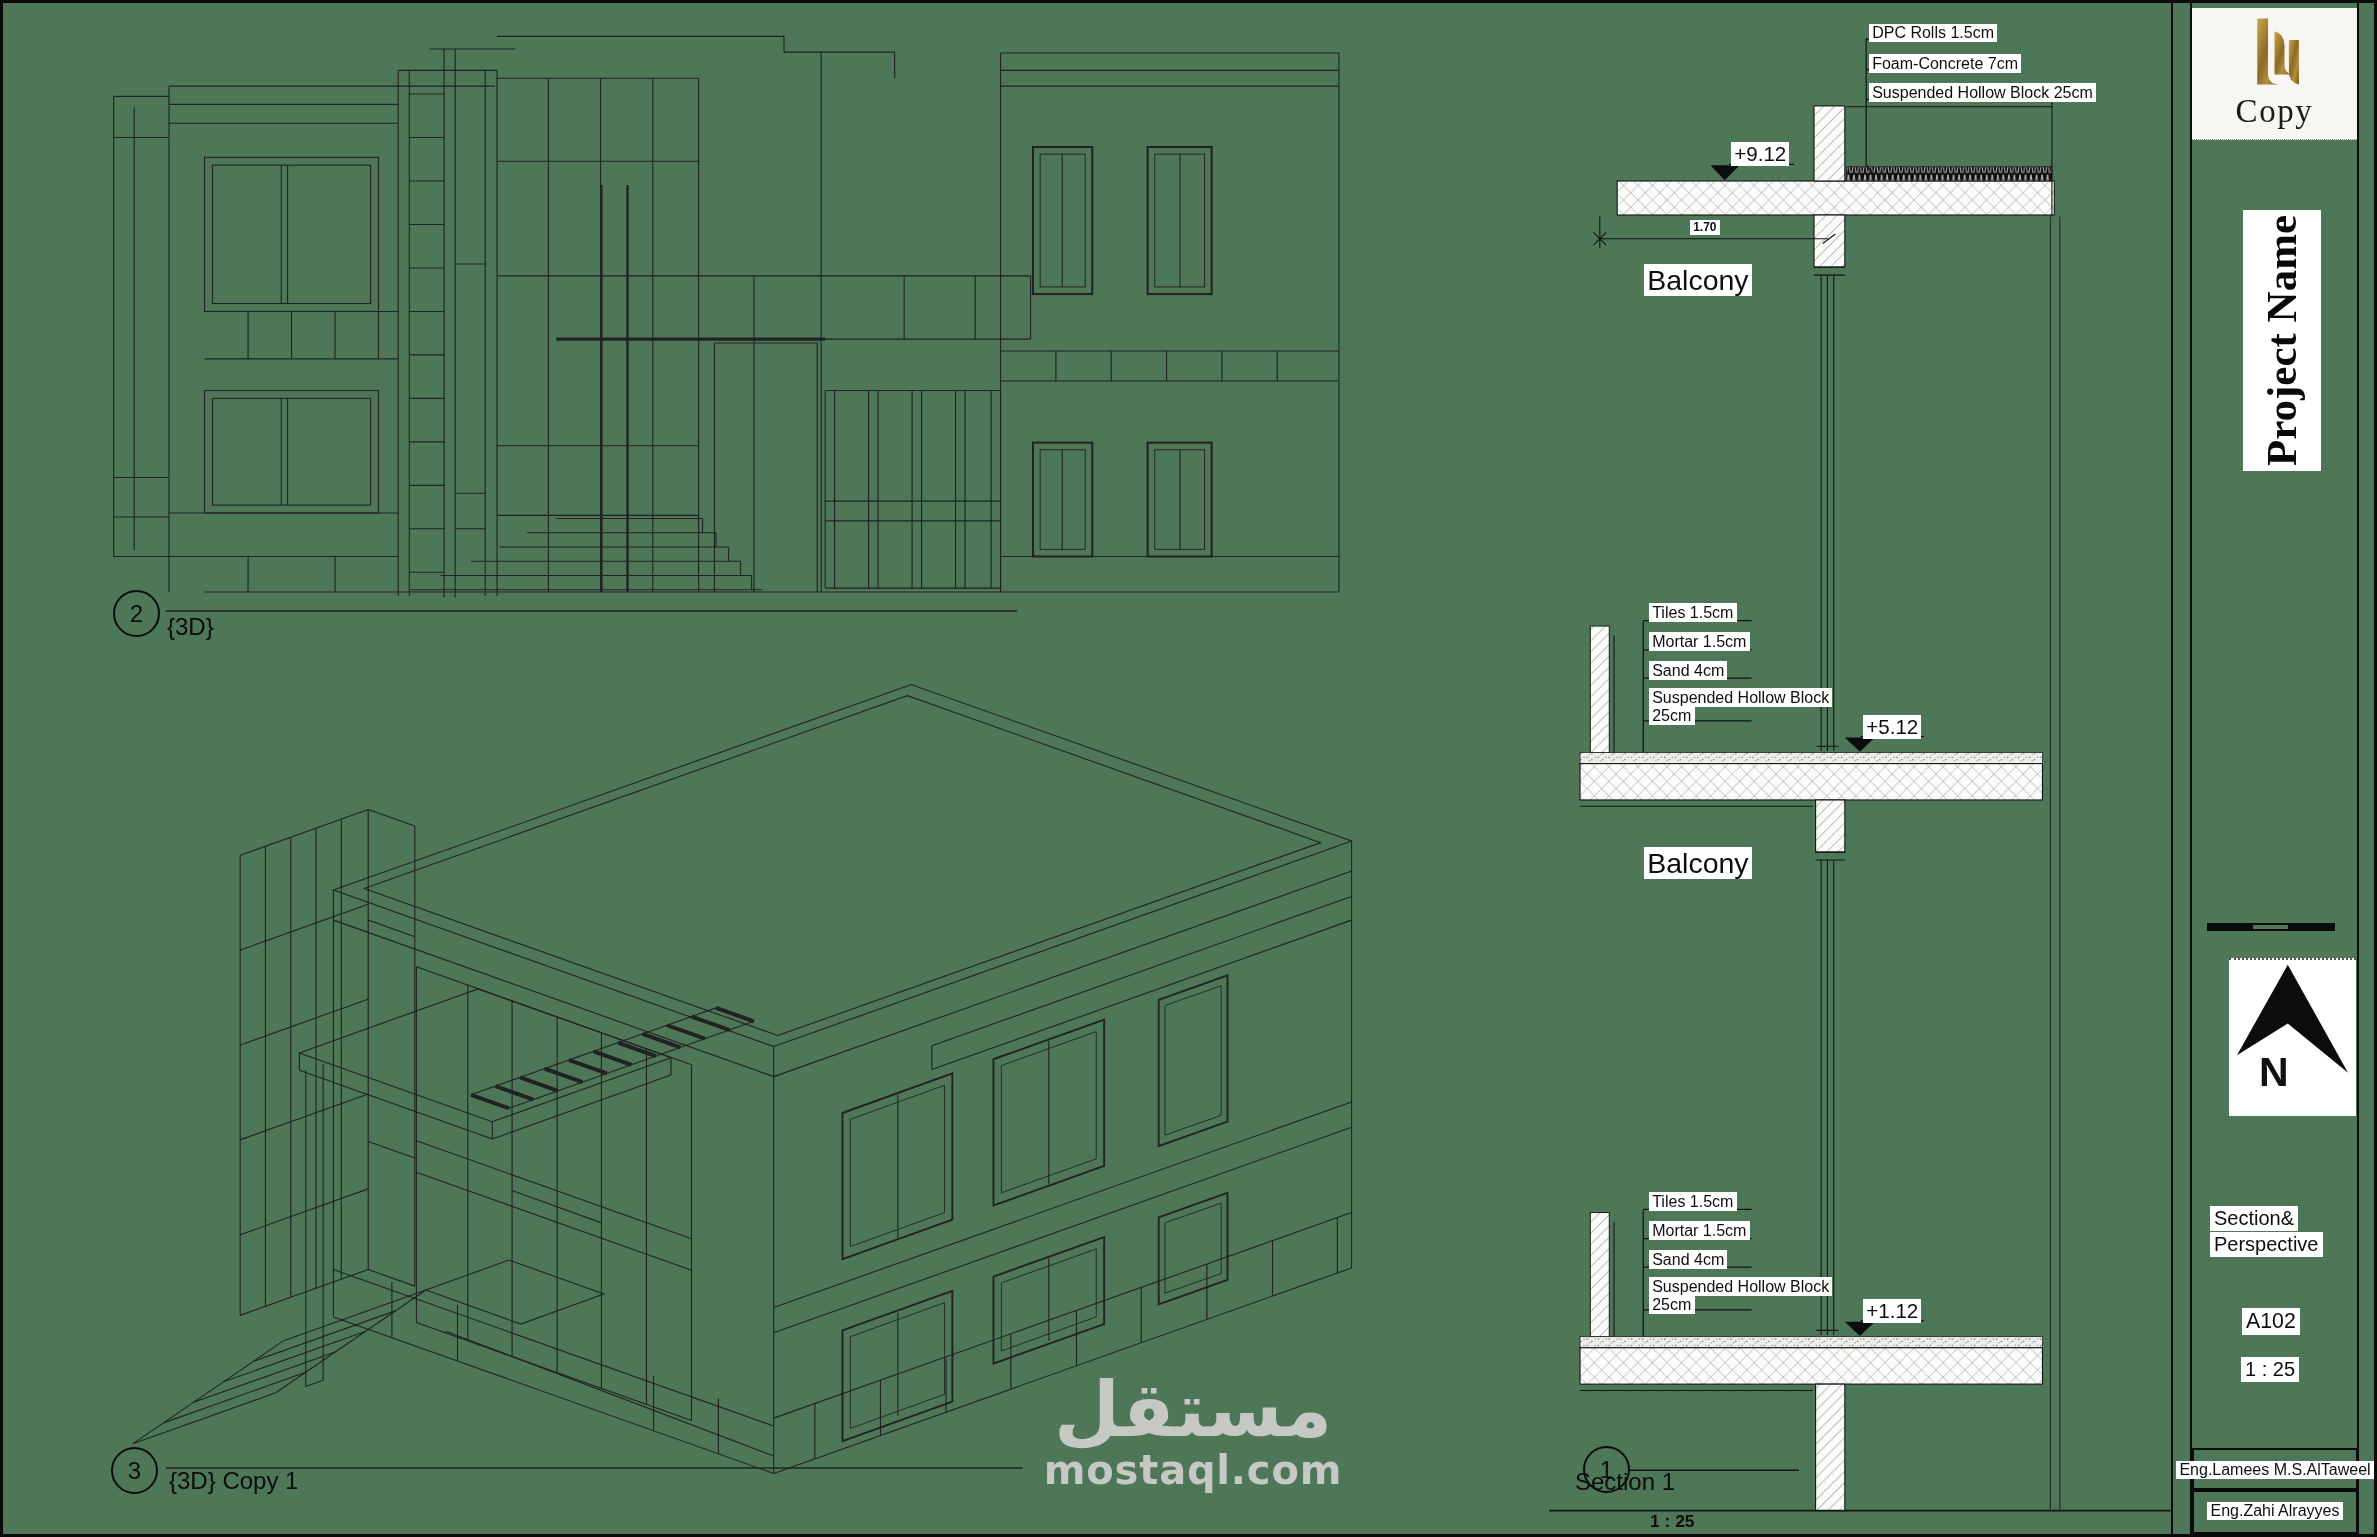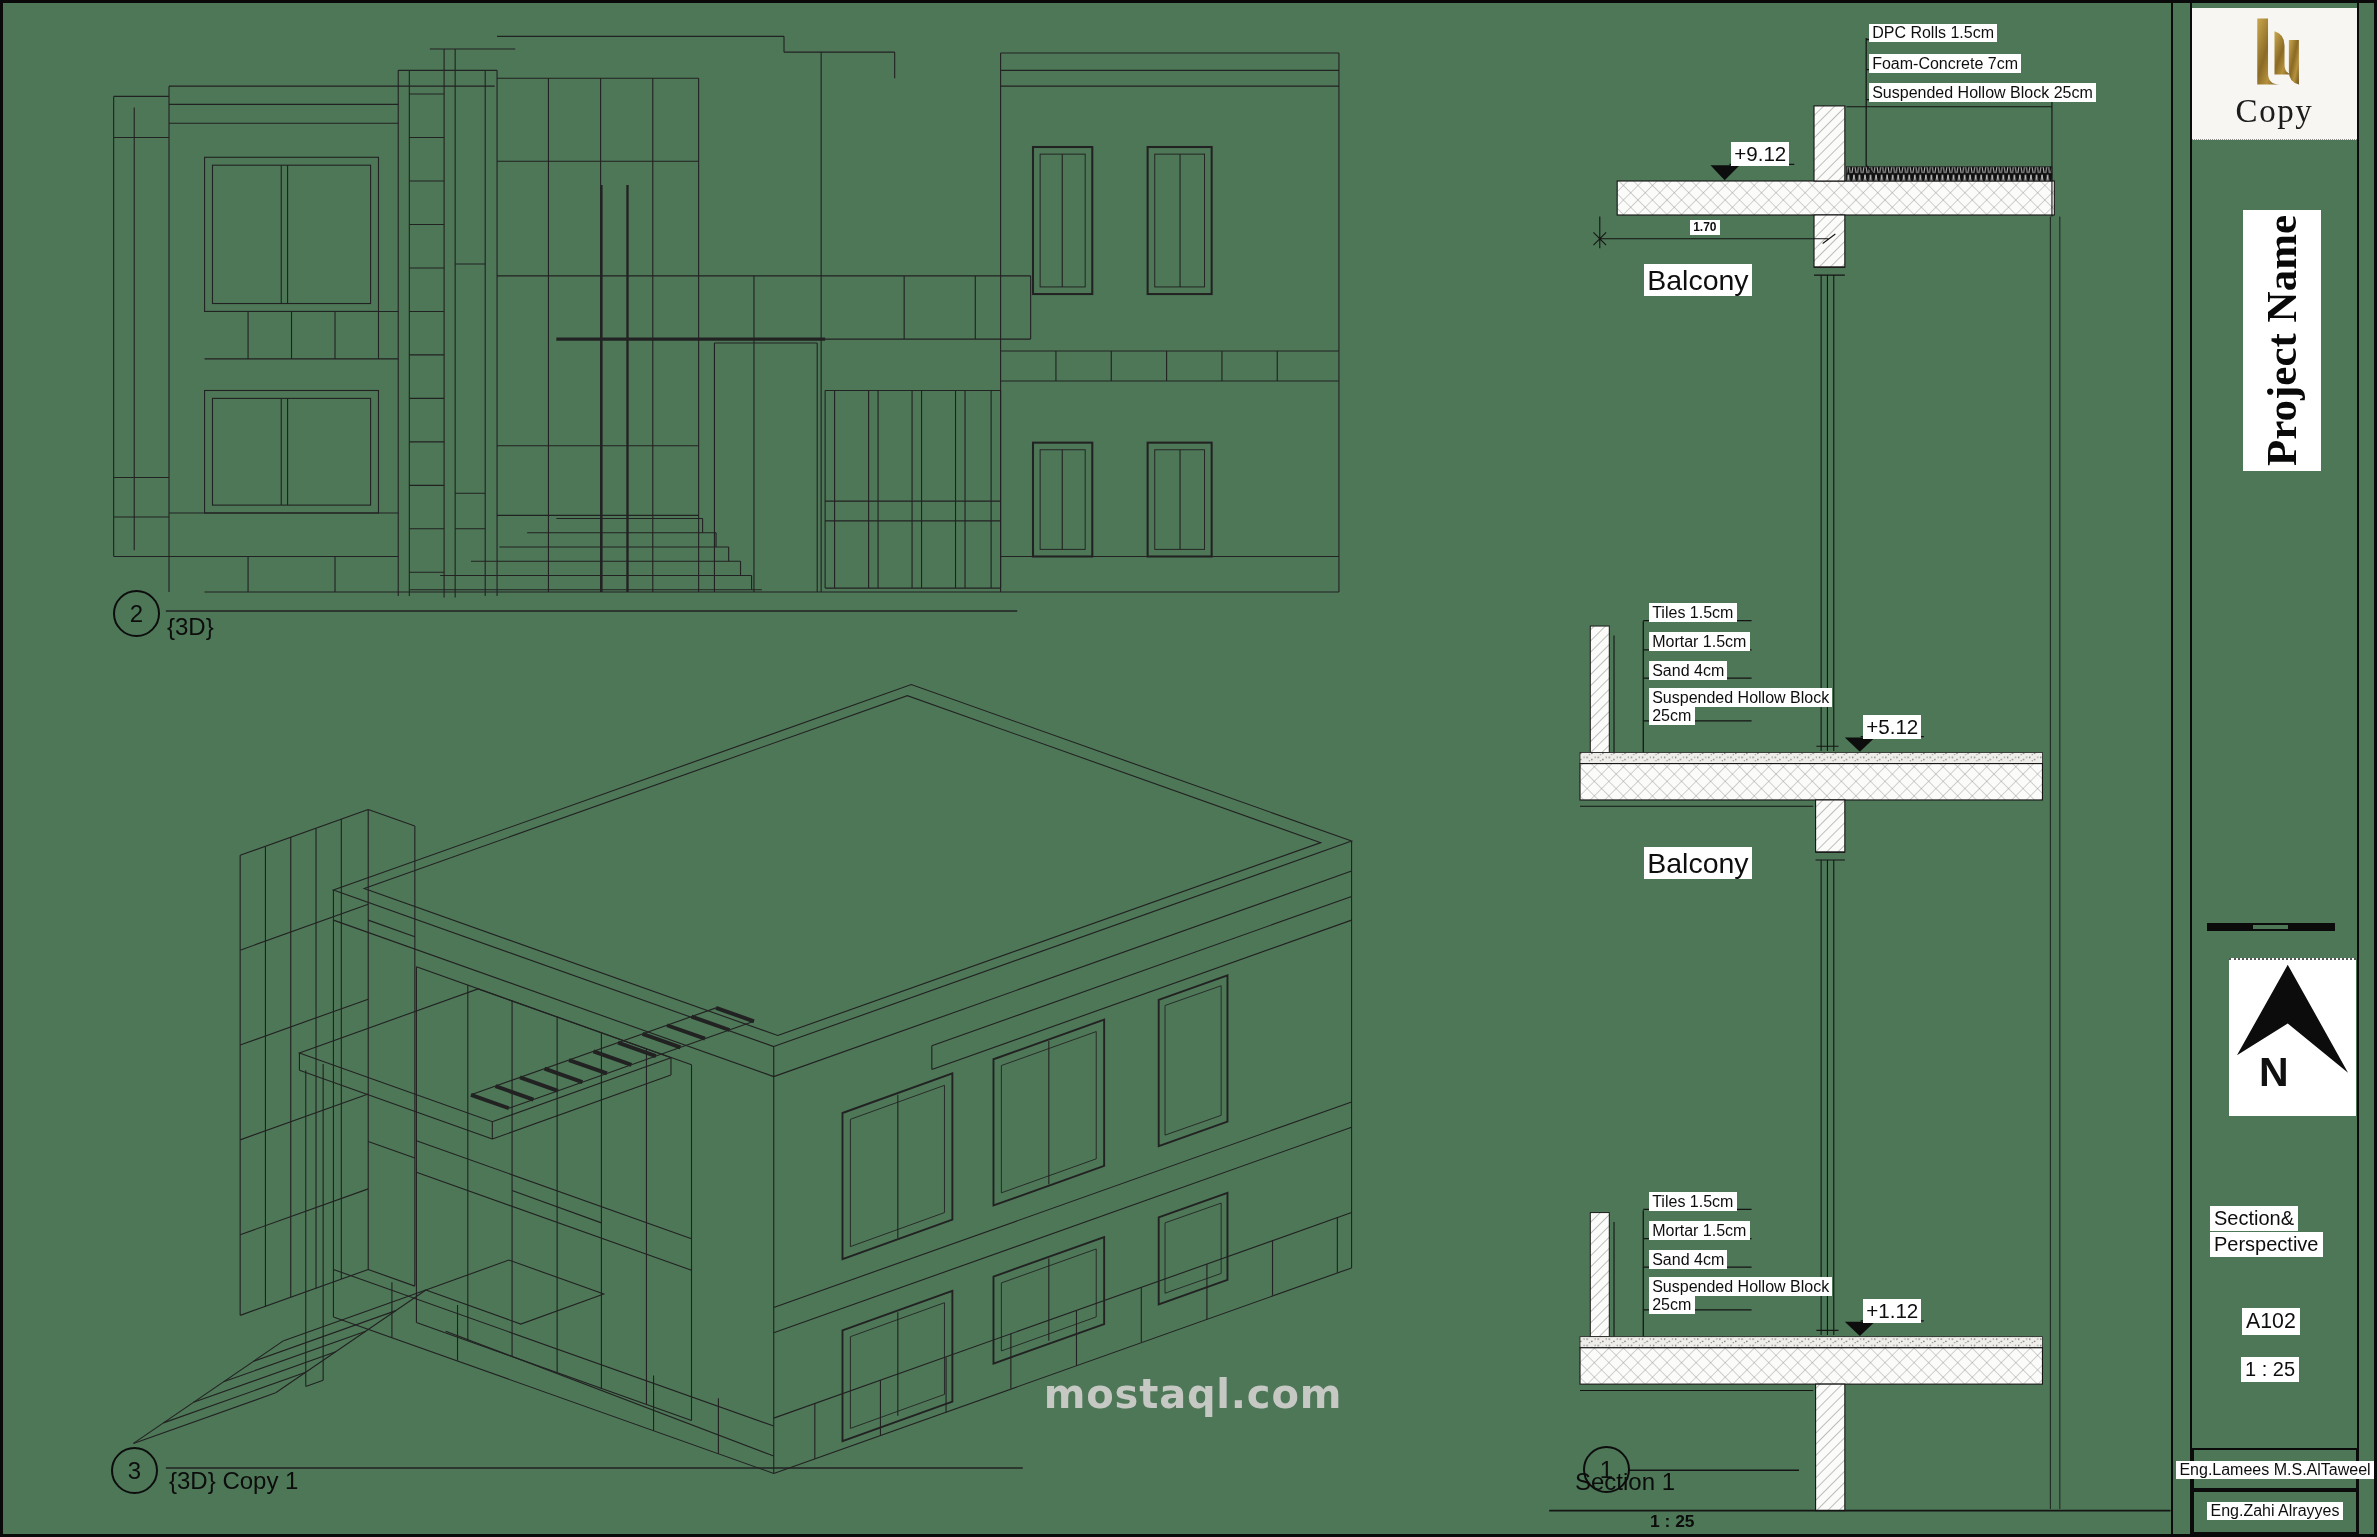--- a/index.html
+++ b/index.html
@@ -294,17 +294,18 @@
   <div class="tbLabel" style="left:2238px;top:1354px">1 : 25</div>
 
   <div class="engRow" style="top:1445px;height:40px">
     <span>Eng.Lamees M.S.AlTaweel</span>
   </div>
   <div class="engRow" style="top:1485px;height:42px">
     <span>Eng.Zahi Alrayyes</span>
   </div>
 
   <div class="watermark">
+    <div class="ar">مستقل</div>
     <div class="en">mostaql.com</div>
   </div>
 
 </div>
 
 
 </body></html>

